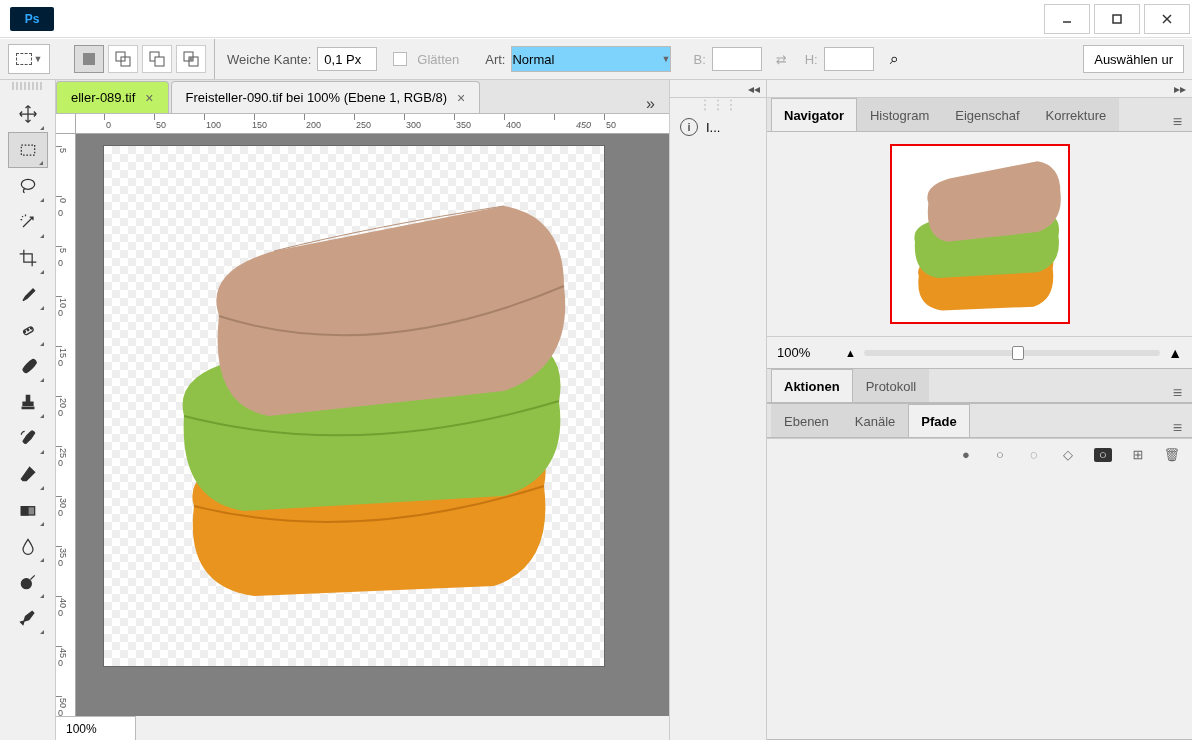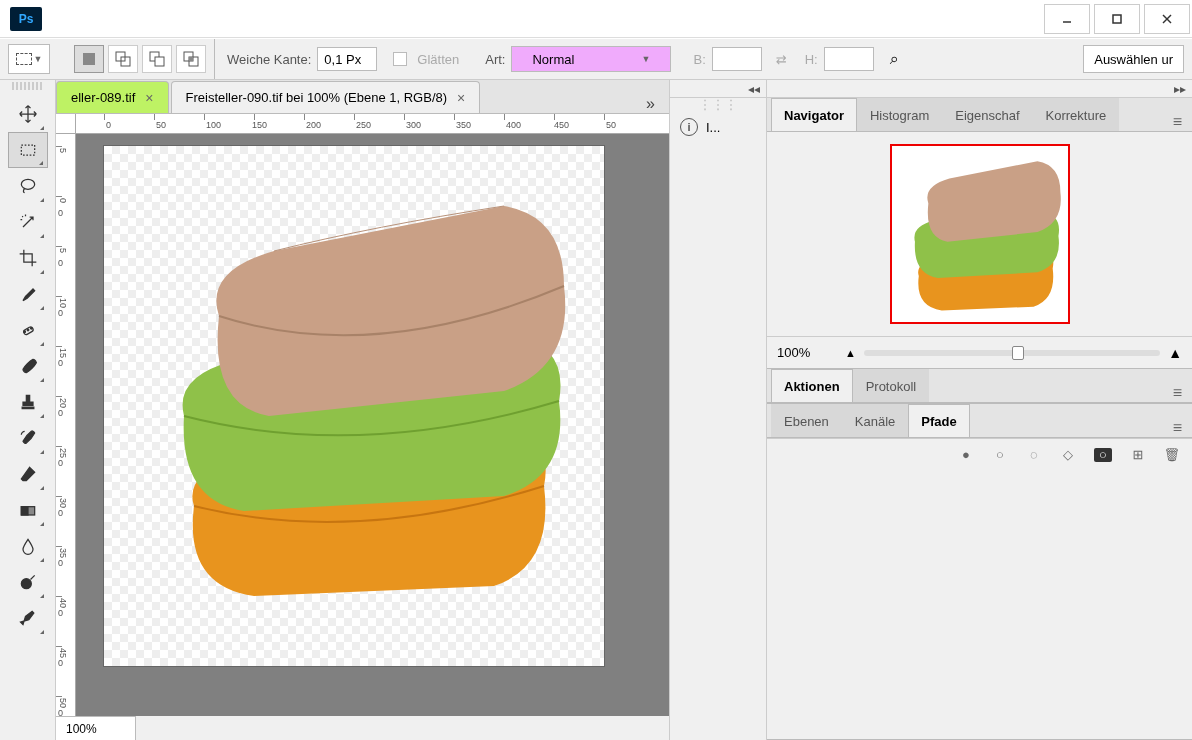--- a/index.html
+++ b/index.html
@@ -1,36 +1,36 @@
 <!DOCTYPE html>
 <html><head>
 <meta charset="utf-8">
 <style>
 *{box-sizing:border-box;margin:0;padding:0;font-family:"Segoe UI",Tahoma,sans-serif;font-size:13px;user-select:none}
 body{background:#f0f0f0;width:1192px;height:740px;overflow:hidden;display:flex;flex-direction:column}
 
 .titlebar{height:38px;background:#fff;display:flex;align-items:center;padding:0 2px;border-bottom:1px solid #ddd}
-.ps-logo{width:32px;height:24px;background:#001e36;color:#31a8ff;font-weight:bold;font-size:12px;display:flex;align-items:center;justify-content:center;margin:0 4px 0 8px;border-radius:2px}
+.ps-logo{width:44px;height:24px;background:#001e36;color:#31a8ff;font-weight:bold;font-size:12px;display:flex;align-items:center;justify-content:center;margin:0 4px 0 8px;border-radius:2px}
 .menu{display:flex;gap:4px}
 .menu span{padding:6px 10px;cursor:pointer}
 .winbtns{margin-left:auto;display:flex}
 .winbtn{width:46px;height:30px;display:flex;align-items:center;justify-content:center;border:1px solid #ccc;margin-left:4px;cursor:pointer;background:#fff}
 
 .optbar{height:42px;background:#f0f0f0;border-top:1px solid #fff;border-bottom:1px solid #ccc;display:flex;align-items:center;padding:0 8px;gap:6px}
 .tool-ind{width:42px;height:30px;border:1px solid #bbb;background:#fff;display:flex;align-items:center;justify-content:center;gap:2px;margin-right:10px}
 .marq-ic{width:16px;height:12px;border:1px dashed #555}
 .caret{font-size:9px;color:#666}
 .ogroup{display:flex;gap:4px;padding:0 8px;border-right:1px solid #bbb;height:100%;align-items:center}
 .obtn{width:30px;height:28px;border:1px solid #ccc;background:#fff;display:flex;align-items:center;justify-content:center;cursor:pointer}
 .obtn.active{background:#ddd;border-color:#999}
 .olabel{color:#555;margin-left:6px}
 .oinput{width:60px;height:24px;border:1px solid #bbb;background:#fff;padding:0 6px;}
 .ocheck{width:14px;height:14px;border:1px solid #bbb;background:#fff;margin-left:10px}
 .odisabled{color:#aaa;margin-left:4px}
-.oselect{width:160px;height:26px;border:1px solid #bbb;background:#f0abfc;display:flex;align-items:center;justify-content:space-between;padding:0 20px}
+.oselect{width:160px;height:26px;border:1px solid #bbb;background:#7dd3fc;display:flex;align-items:center;justify-content:space-between;padding:0 0}
 .opanel-btn{margin-left:auto;height:28px;border:1px solid #bbb;background:#fff;padding:0 10px;display:flex;align-items:center}
 
 .main{flex:1;display:flex;overflow:hidden}
 
 .tools{width:56px;background:#f0f0f0;border-right:1px solid #ccc;display:flex;flex-direction:column;align-items:center;padding-top:2px}
 .toolgrip{width:32px;height:8px;background:repeating-linear-gradient(90deg,#ccc 0 2px,transparent 2px 4px);margin-bottom:6px}
 .tool{width:40px;height:36px;display:flex;align-items:center;justify-content:center;cursor:pointer;position:relative}
 .tool.active{background:#ddd;border:1px solid #aaa}
 .tool svg{width:20px;height:20px;stroke:#333;fill:none;stroke-width:1.5}
 .tri{position:absolute;bottom:2px;right:4px;width:0;height:0;border-left:4px solid transparent;border-bottom:4px solid #666}
@@ -283,21 +283,21 @@
           <div class="tickl" style="left: 230px;">200</div>
           <div class="tick" style="left: 278px;"></div>
           <div class="tickl" style="left: 280px;">250</div>
           <div class="tick" style="left: 328px;"></div>
           <div class="tickl" style="left: 330px;">300</div>
           <div class="tick" style="left: 378px;"></div>
           <div class="tickl" style="left: 380px;">350</div>
           <div class="tick" style="left: 428px;"></div>
           <div class="tickl" style="left: 430px;">400</div>
           <div class="tick" style="left: 478px;"></div>
-          <div class="tickl" style="left: 478px;">450</div>
+          <div class="tickl" style="left: 500px; font-style: italic;">450</div>
           <div class="tick" style="left: 528px;"></div>
           <div class="tickl" style="left: 530px;">50</div>
         </div>
       <div class="vruler" id="vruler">
           <div style="position: absolute; left: 0px; height: 1px; width: 6px; background: rgb(136, 136, 136); top: 12px;"></div>
           <div style="position: absolute; left: 2px; font-size: 9px; color: rgb(85, 85, 85); top: 14px; writing-mode: vertical-rl;">5</div>
           <div style="position: absolute; left: 0px; height: 1px; width: 6px; background: rgb(136, 136, 136); top: 62px;"></div>
           <div style="position: absolute; left: 2px; font-size: 9px; color: rgb(85, 85, 85); top: 74px;">0</div>
           <div style="position: absolute; left: 2px; font-size: 9px; color: rgb(85, 85, 85); top: 64px; writing-mode: vertical-rl;">0</div>
           <div style="position: absolute; left: 0px; height: 1px; width: 6px; background: rgb(136, 136, 136); top: 112px;"></div>

